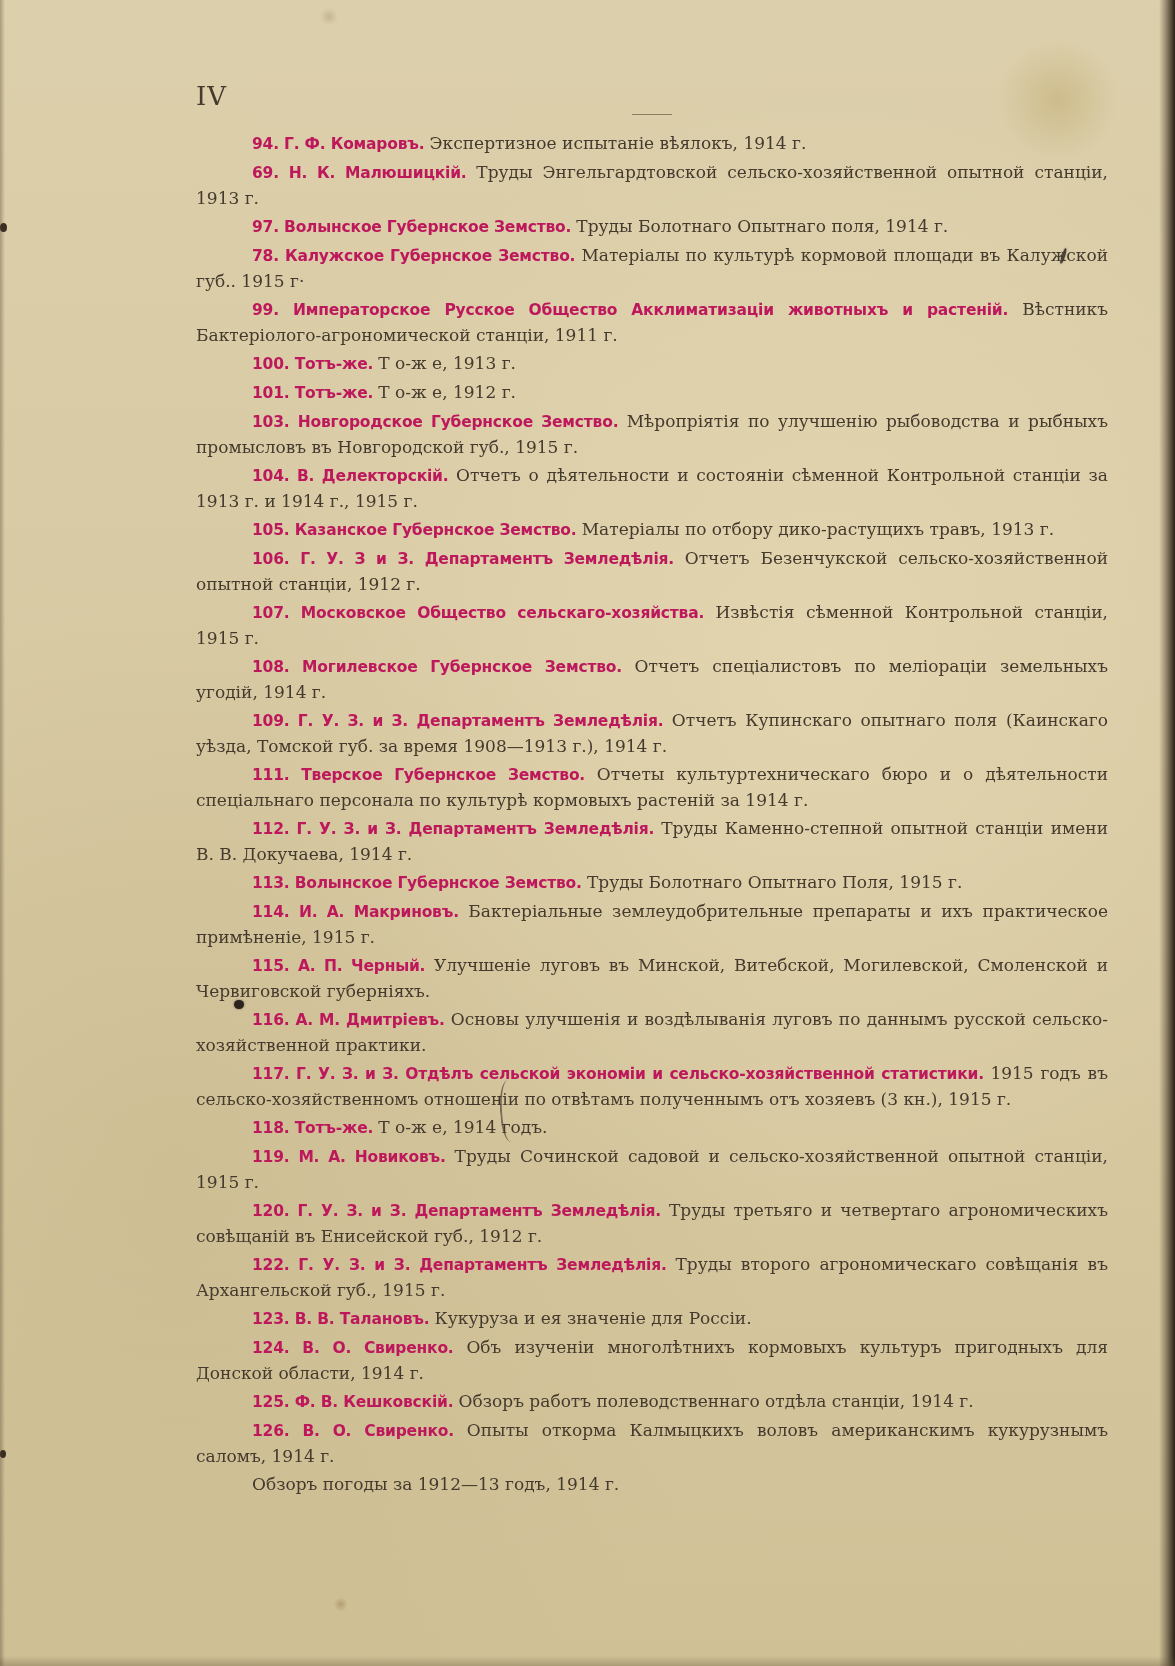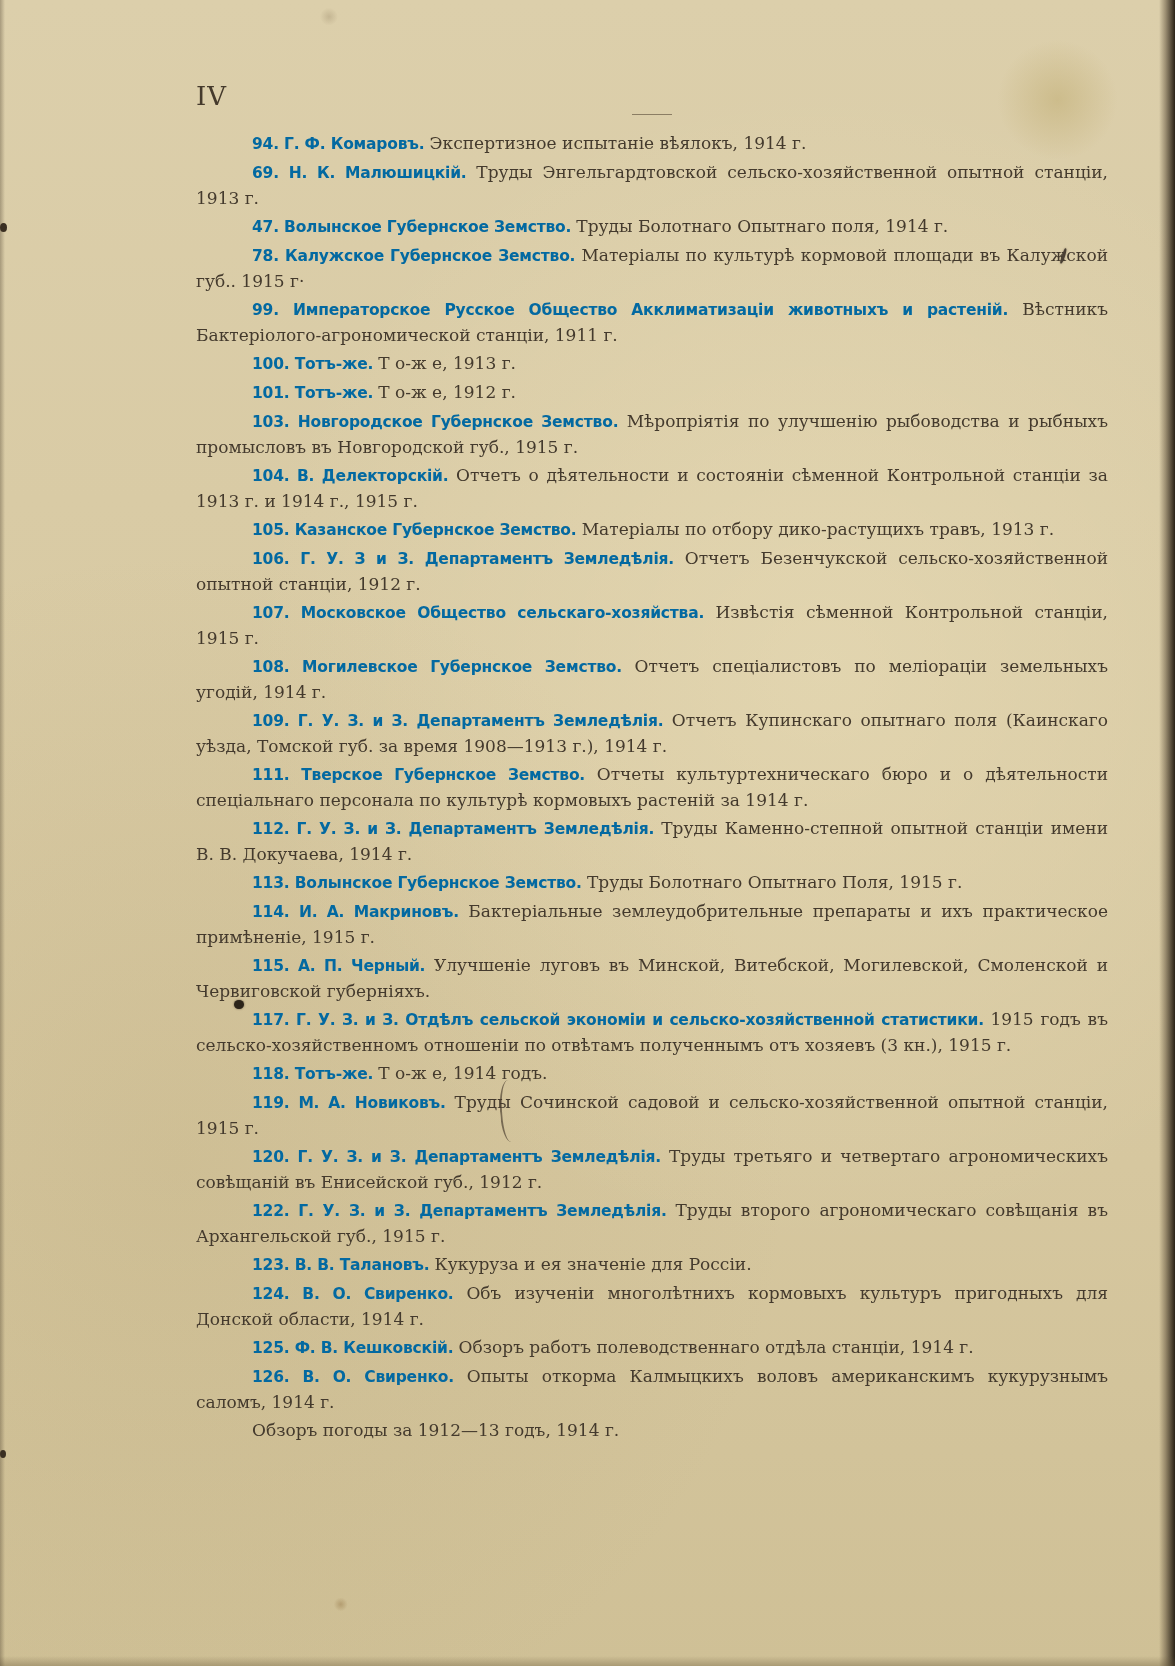--- a/index.html
+++ b/index.html
@@ -37,21 +37,21 @@
   }
   .heading-rule{
     width:40px;height:0;border:none;border-top:1.5px solid #55483633;
     border-top-color:#55483699;margin:2px auto 16px auto;
   }
   .entries p.entry{
     margin:0 0 3px 0;text-indent:56px;text-align:justify;
   }
   .entries p.entry .lead{
     font-family:"DejaVu Sans","Liberation Sans",sans-serif;
-    font-weight:700;font-size:15.5px;color:#0369a1;letter-spacing:-0.2px;
+    font-weight:700;font-size:15.5px;color:#be185d;letter-spacing:-0.2px;
   }
   .entries p.entry .body{color:#443a2d;}
 
   
   .pen-tick{
     position:absolute;left:1062px;top:248px;width:3px;height:16px;
     background:#4a4034;border-radius:40% 60% 60% 40%;transform:rotate(18deg);
     box-shadow:0 0 2px rgba(74,64,52,.6);
   }
   .ink-dot{
@@ -68,37 +68,38 @@
 <body>
 
 <div class="page-inner">
 
   <div class="content">
     <h1 class="page-heading">IV</h1>
     <hr class="heading-rule">
     <div class="entries">
         <p class="entry"><span class="lead">94. Г. Ф. Комаровъ. </span><span class="body">Экспертизное испытаніе вѣялокъ, 1914 г.</span></p>
         <p class="entry"><span class="lead">69. Н. К. Малюшицкій. </span><span class="body">Труды Энгельгардтовской сельско-хозяйственной опытной станціи, 1913 г.</span></p>
-        <p class="entry"><span class="lead">47. Волынское Губернское Земство. </span><span class="body">Труды Болотнаго Опытнаго поля, 1914 г.</span></p>
+        <p class="entry"><span class="lead">97. Волынское Губернское Земство. </span><span class="body">Труды Болотнаго Опытнаго поля, 1914 г.</span></p>
         <p class="entry"><span class="lead">78. Калужское Губернское Земство. </span><span class="body">Матеріалы по культурѣ кормовой площади въ Калужской губ.. 1915 г·</span></p>
         <p class="entry"><span class="lead">99. Императорское Русское Общество Акклиматизаціи животныхъ и растеній. </span><span class="body">Вѣстникъ Бактеріолого-агрономической станціи, 1911 г.</span></p>
         <p class="entry"><span class="lead">100. Тотъ-же. </span><span class="body">Т о-ж е, 1913 г.</span></p>
         <p class="entry"><span class="lead">101. Тотъ-же. </span><span class="body">Т о-ж е, 1912 г.</span></p>
         <p class="entry"><span class="lead">103. Новгородское Губернское Земство. </span><span class="body">Мѣропріятія по улучшенію рыбоводства и рыбныхъ промысловъ въ Новгородской губ., 1915 г.</span></p>
         <p class="entry"><span class="lead">104. В. Делекторскій. </span><span class="body">Отчетъ о дѣятельности и состояніи сѣменной Контрольной станціи за 1913 г. и 1914 г., 1915 г.</span></p>
         <p class="entry"><span class="lead">105. Казанское Губернское Земство. </span><span class="body">Матеріалы по отбору дико-растущихъ травъ, 1913 г.</span></p>
         <p class="entry"><span class="lead">106. Г. У. З и З. Департаментъ Земледѣлія. </span><span class="body">Отчетъ Безенчукской сельско-хозяйственной опытной станціи, 1912 г.</span></p>
         <p class="entry"><span class="lead">107. Московское Общество сельскаго-хозяйства. </span><span class="body">Извѣстія сѣменной Контрольной станціи, 1915 г.</span></p>
         <p class="entry"><span class="lead">108. Могилевское Губернское Земство. </span><span class="body">Отчетъ спеціалистовъ по меліораціи земельныхъ угодій, 1914 г.</span></p>
         <p class="entry"><span class="lead">109. Г. У. З. и З. Департаментъ Земледѣлія. </span><span class="body">Отчетъ Купинскаго опытнаго поля (Каинскаго уѣзда, Томской губ. за время 1908—1913 г.), 1914 г.</span></p>
         <p class="entry"><span class="lead">111. Тверское Губернское Земство. </span><span class="body">Отчеты культуртехническаго бюро и о дѣятельности спеціальнаго персонала по культурѣ кормовыхъ растеній за 1914 г.</span></p>
         <p class="entry"><span class="lead">112. Г. У. З. и З. Департаментъ Земледѣлія. </span><span class="body">Труды Каменно-степной опытной станціи имени В. В. Докучаева, 1914 г.</span></p>
         <p class="entry"><span class="lead">113. Волынское Губернское Земство. </span><span class="body">Труды Болотнаго Опытнаго Поля, 1915 г.</span></p>
         <p class="entry"><span class="lead">114. И. А. Макриновъ. </span><span class="body">Бактеріальные землеудобрительные препараты и ихъ практическое примѣненіе, 1915 г.</span></p>
         <p class="entry"><span class="lead">115. А. П. Черный. </span><span class="body">Улучшеніе луговъ въ Минской, Витебской, Могилевской, Смоленской и Червиговской губерніяхъ.</span></p>
+        <p class="entry"><span class="lead">116. А. М. Дмитріевъ. </span><span class="body">Основы улучшенія и воздѣлыванія луговъ по даннымъ русской сельско-хозяйственной практики.</span></p>
         <p class="entry"><span class="lead">117. Г. У. З. и З. Отдѣлъ сельской экономіи и сельско-хозяйственной статистики. </span><span class="body">1915 годъ въ сельско-хозяйственномъ отношеніи по отвѣтамъ полученнымъ отъ хозяевъ (3 кн.), 1915 г.</span></p>
         <p class="entry"><span class="lead">118. Тотъ-же. </span><span class="body">Т о-ж е, 1914 годъ.</span></p>
         <p class="entry"><span class="lead">119. М. А. Новиковъ. </span><span class="body">Труды Сочинской садовой и сельско-хозяйственной опытной станціи, 1915 г.</span></p>
         <p class="entry"><span class="lead">120. Г. У. З. и З. Департаментъ Земледѣлія. </span><span class="body">Труды третьяго и четвертаго агрономическихъ совѣщаній въ Енисейской губ., 1912 г.</span></p>
         <p class="entry"><span class="lead">122. Г. У. З. и З. Департаментъ Земледѣлія. </span><span class="body">Труды второго агрономическаго совѣщанія въ Архангельской губ., 1915 г.</span></p>
         <p class="entry"><span class="lead">123. В. В. Талановъ. </span><span class="body">Кукуруза и ея значеніе для Россіи.</span></p>
         <p class="entry"><span class="lead">124. В. О. Свиренко. </span><span class="body">Объ изученіи многолѣтнихъ кормовыхъ культуръ пригодныхъ для Донской области, 1914 г.</span></p>
         <p class="entry"><span class="lead">125. Ф. В. Кешковскій. </span><span class="body">Обзоръ работъ полеводственнаго отдѣла станціи, 1914 г.</span></p>
         <p class="entry"><span class="lead">126. В. О. Свиренко. </span><span class="body">Опыты откорма Калмыцкихъ воловъ американскимъ кукурузнымъ саломъ, 1914 г.</span></p>
         <p class="entry"><span class="body">Обзоръ погоды за 1912—13 годъ, 1914 г.</span></p>

